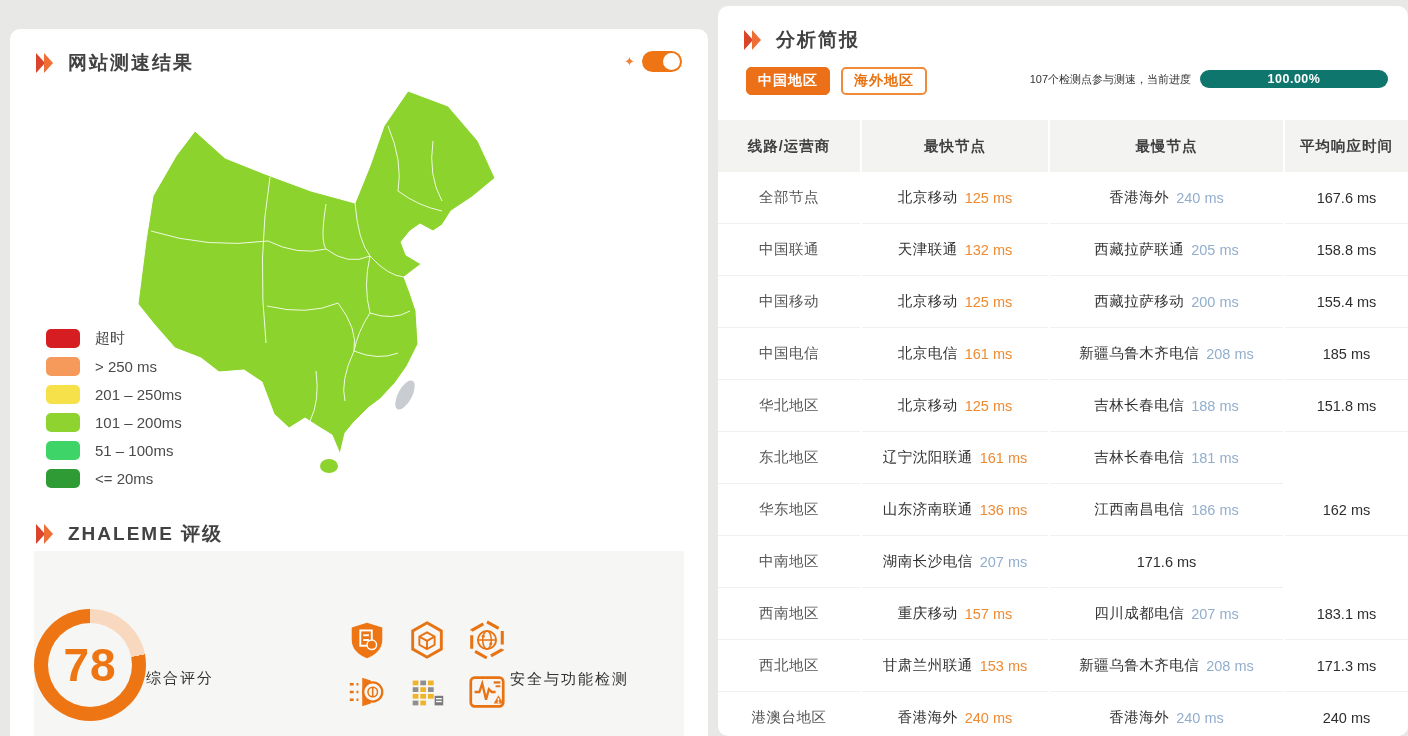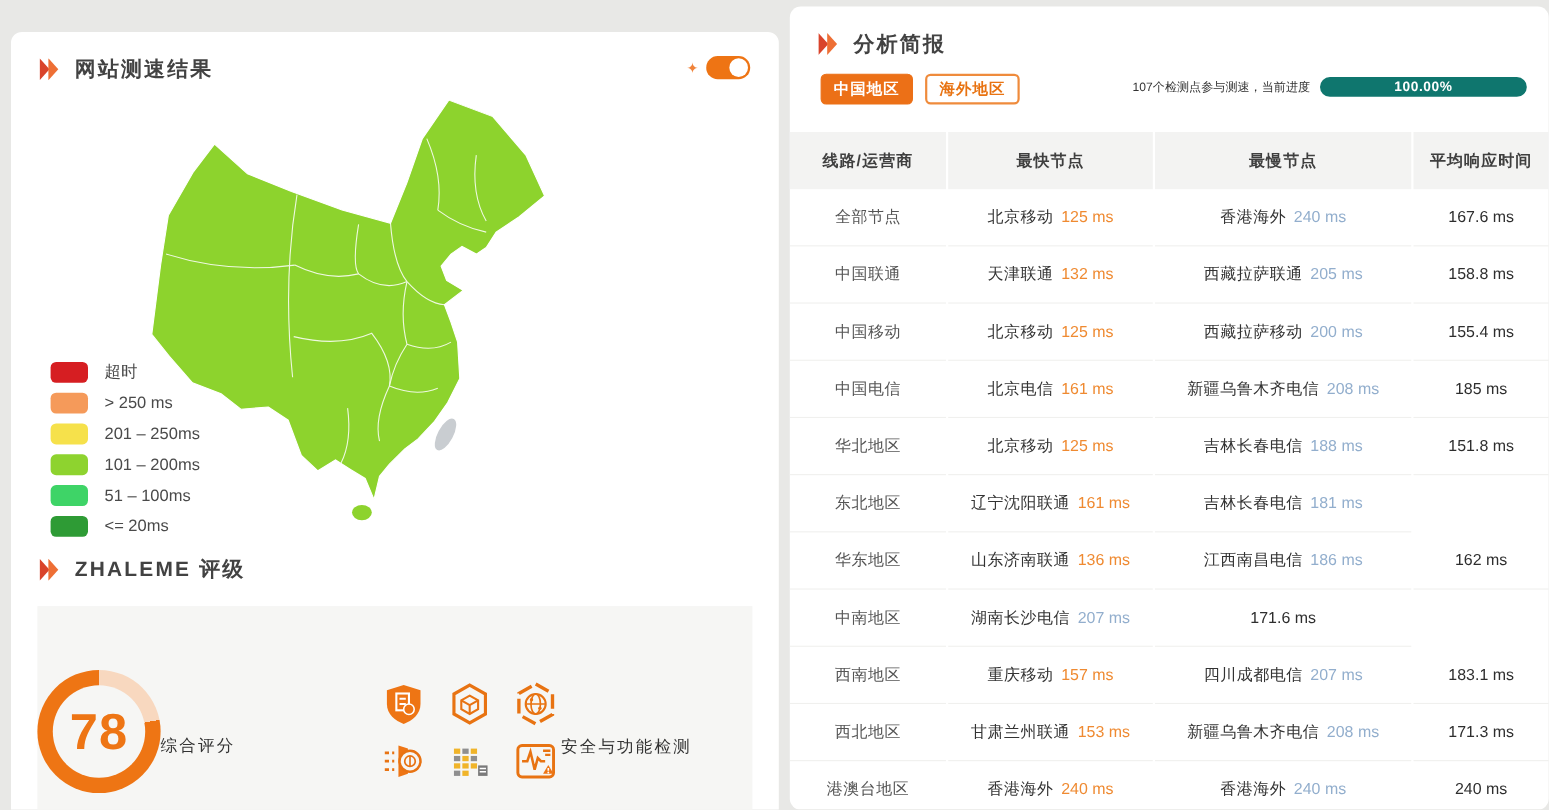--- a/index.html
+++ b/index.html
@@ -142,21 +142,21 @@
     <span class="swatch" style="background: rgb(62, 212, 103);"></span>
     <span class="legend-label">51 – 100ms</span>
   </div>
 
   <div class="legend-row">
     <span class="swatch" style="background: rgb(46, 155, 53);"></span>
     <span class="legend-label">&lt;= 20ms</span>
   </div>
 </div>
 
-    <div class="sec-head" style="left:26px;top:476px;">
+    <div class="sec-head" style="left:26px;top:492px;">
       <svg width="19" height="20" viewBox="0 0 19 20">
         <polygon points="0,0 9,10 0,20" fill="#d9442b"></polygon>
         <polygon points="8,0 17,10 8,20" fill="#ee6f35"></polygon>
       </svg>
       <span class="sec-title">ZHALEME 评级</span>
     </div>
 
     <div id="rating-card">
       <div class="rating-col" id="score-col">
         <div class="gauge">

